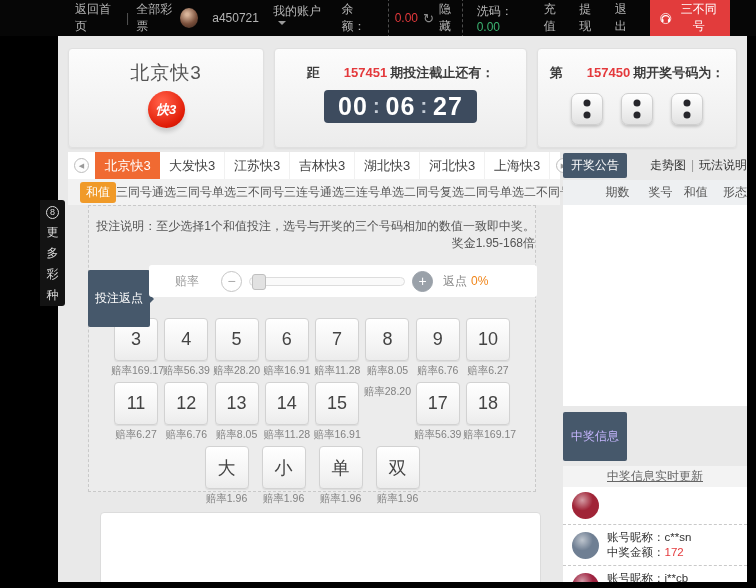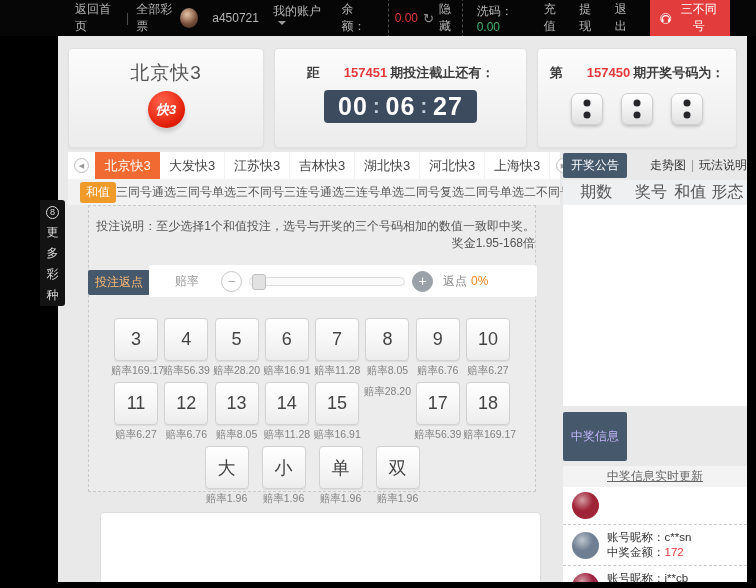--- a/index.html
+++ b/index.html
@@ -74,22 +74,22 @@
                display:flex; align-items:center; justify-content:space-between; padding:0 12px;
                font-size:12px; color:#555; }
   .bet-type { cursor:pointer; white-space:nowrap; }
   .bet-type.active { background:#f09a29; color:#fff; padding:2px 6px; border-radius:3px; }
 
   
   .bet-area { position:absolute; left:30px; top:169px; width:448px; height:287px;
               background:#ececec; border:1px dashed #c9c9c9; }
   .instruction { margin-top:12px; text-align:right; font-size:12px; color:#555; }
   .slider-row { position:relative; margin-top:13px; height:32px; }
-  .rebate-badge { position:absolute; left:-1px; top:5px; background:#46586b; color:#fdba74;
-                  font-size:12px; padding:4px 7px; border-radius:2px; }
+  .rebate-badge { position:absolute; left:-1px; top:5px; background:#46586b; color:#ffffff;
+                  font-size:12px; padding:20px 7px; border-radius:2px; }
   .rebate-badge::after { content:""; position:absolute; left:100%; top:50%; margin-top:-4px;
                          border:4px solid transparent; border-left-color:#46586b; }
   .slider-bar { position:absolute; left:60px; top:0; width:388px; height:32px; background:#fff;
                 border-radius:3px; display:flex; align-items:center; }
   .odds-label { margin-left:26px; font-size:12px; color:#999; }
   .minus-btn, .plus-btn { width:21px; height:21px; border-radius:50%; display:flex; align-items:center;
                 justify-content:center; font-size:14px; cursor:pointer; flex-shrink:0; }
   .minus-btn { margin-left:22px; border:1px solid #c5c5c5; background:#fff; color:#aaa; }
   .plus-btn { background:#9aa1a9; border:1px solid #9aa1a9; color:#fff; }
   .track { width:156px; height:9px; margin:0 7px; background:#fafafa; border:1px solid #ddd;
@@ -112,21 +112,21 @@
 
   
   .sidebar { position:absolute; left:505px; top:116px; width:184px; height:436px; }
   .sb-head { height:26px; display:flex; align-items:center; }
   .announce-btn { background:#46586b; color:#fff; font-size:12px; padding:4px 8px; border-radius:2px;
                   border:none; cursor:pointer; }
   .sb-links { margin-left:auto; font-size:12px; color:#333; display:flex; align-items:center; }
   .sb-link { cursor:pointer; }
   .sb-link-sep::before { content:"|"; color:#999; margin:0 5px; }
   .sb-table-head { margin-top:2px; height:25px; background:#eef0f2; display:flex; align-items:center;
-                   font-size:16px; color:#555; text-align:center; }
+                   font-size:12px; color:#555; text-align:right; }
   .sb-table-head span:nth-child(1){ flex:1.7; } .sb-table-head span:nth-child(2){ flex:1.1; }
   .sb-table-head span:nth-child(3){ flex:0.9; } .sb-table-head span:nth-child(4){ flex:1; }
   .sb-results { height:201px; background:#fff; }
   .win-badge-row { margin-top:6px; }
   .win-badge { display:inline-block; background:#46586b; color:#c4b5fd; font-size:12px;
                padding:16px 8px; border-radius:2px; }
   .win-subtitle { margin-top:5px; height:21px; line-height:21px; background:#f3f3f3;
                   text-align:center; font-size:12px; color:#666;text-decoration:underline; }
   .winners { background:#fff; }
   .winner { display:flex; align-items:center; padding:5px 9px; border-bottom:1px dashed #c9c9c9;

